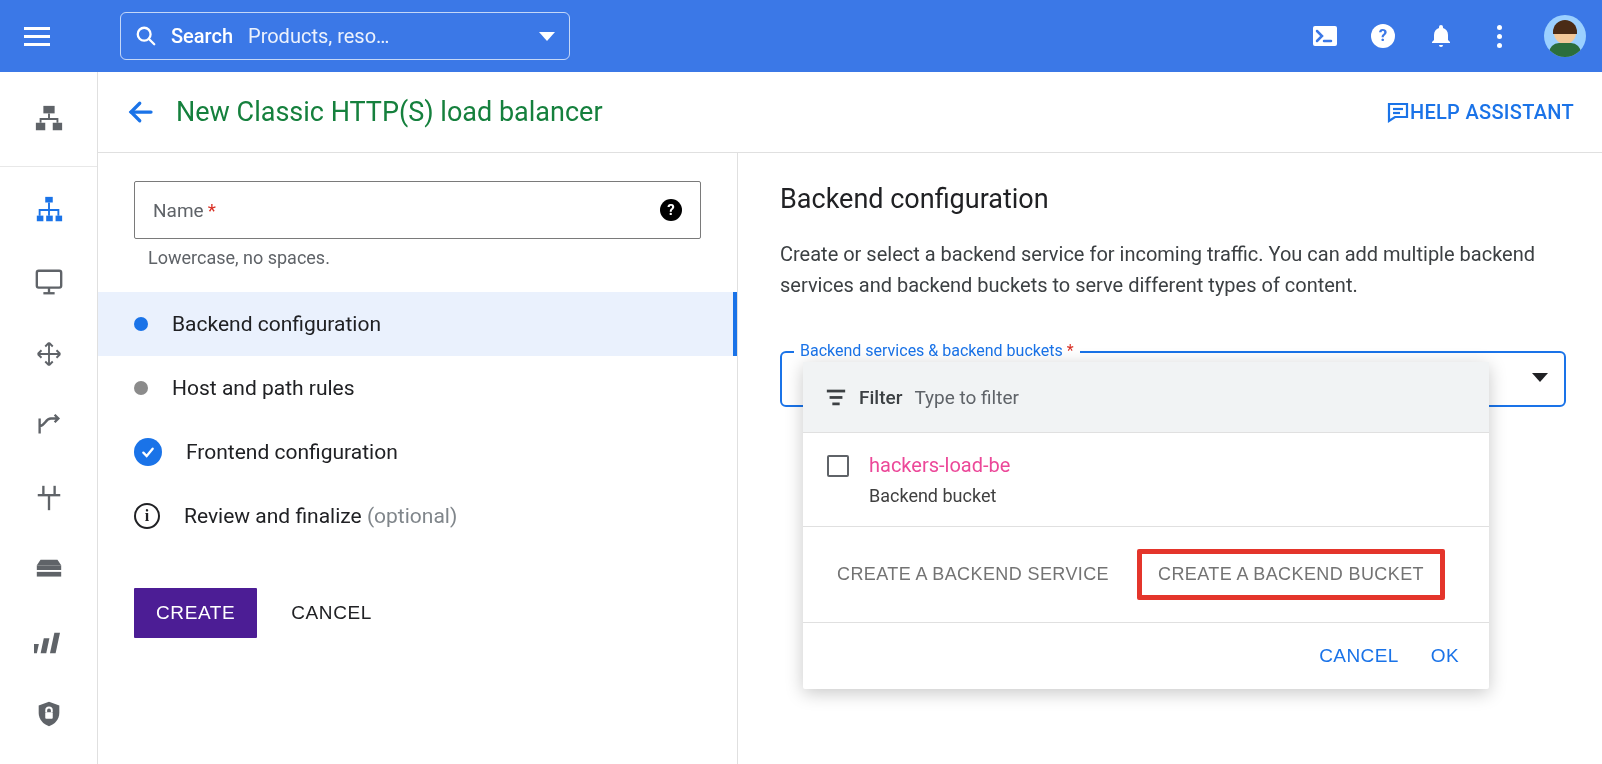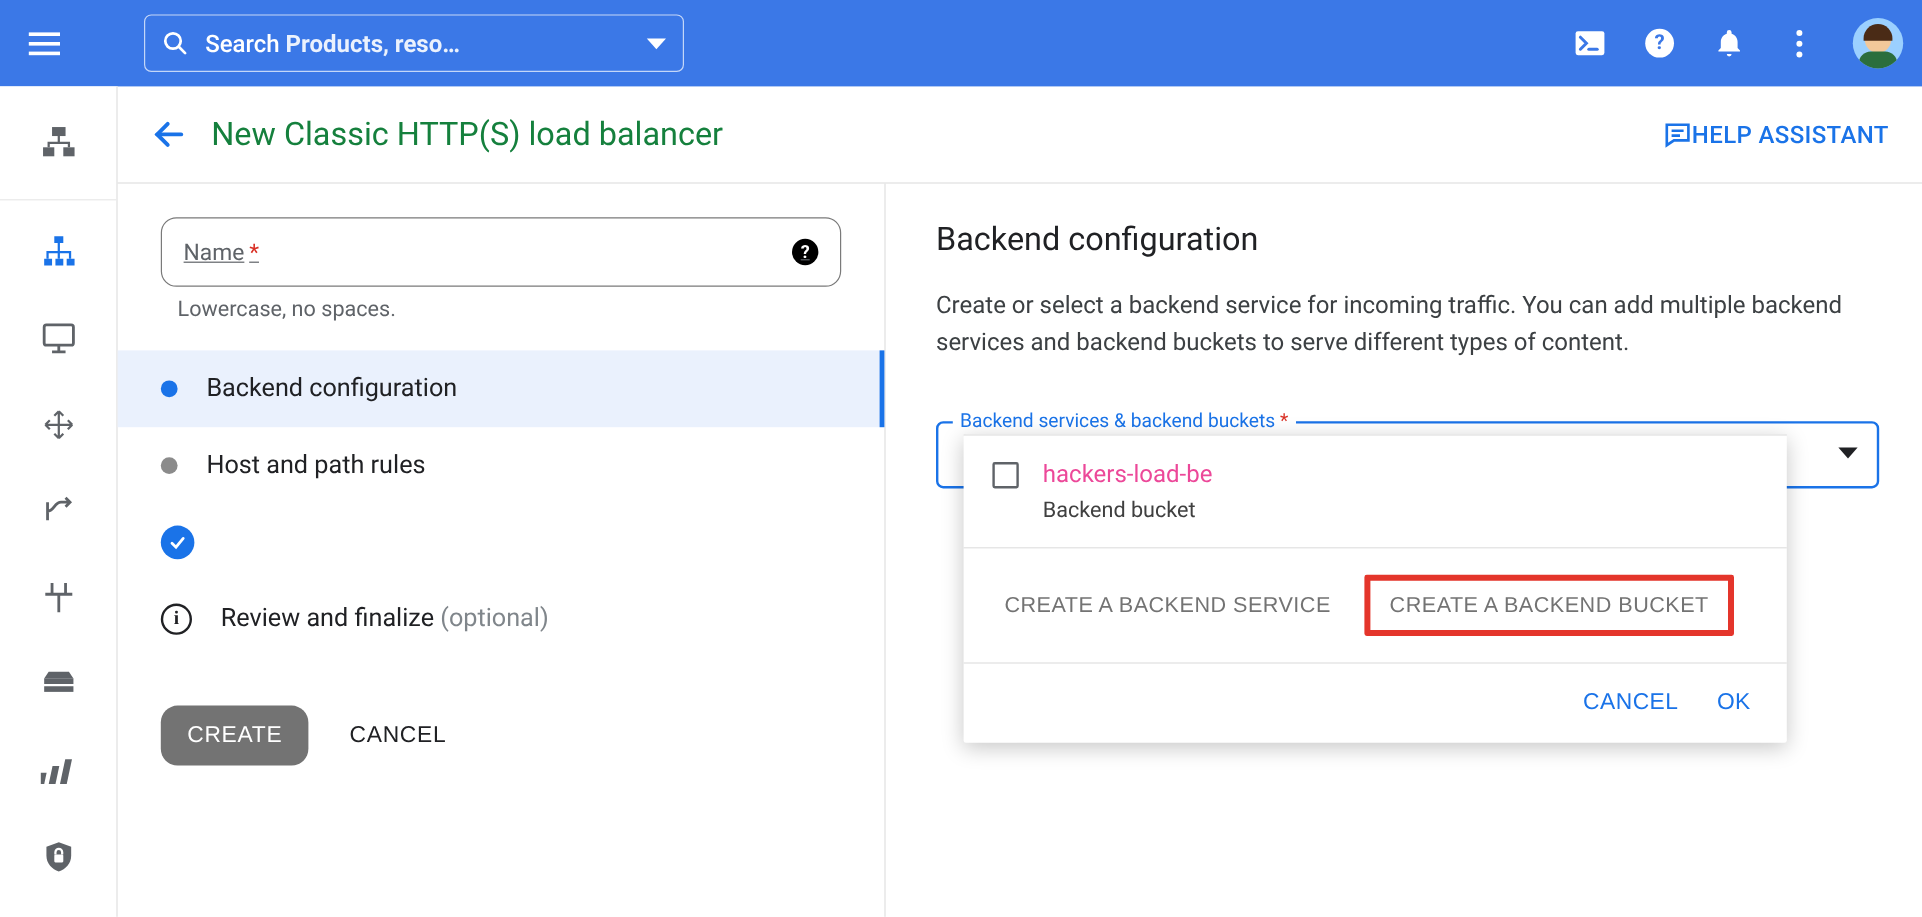--- a/index.html
+++ b/index.html
@@ -24,21 +24,21 @@
   .dots3 .s{width:6px;height:6px;}
   .picker-caret{width:0;height:0;border-left:7px solid transparent;border-right:7px solid transparent;border-top:8px solid #fff;}
   .spacer{flex:1;}
   .searchbox{
     width:450px; height:48px; border:1.5px solid rgba(255,255,255,0.7);
     border-radius:6px; display:flex; align-items:center; padding:0 14px;
     gap:14px; color:#fff; margin-left: 40px;
   }
   .searchbox .q{flex:1; font-size:20px; white-space:nowrap; overflow:hidden; text-overflow:ellipsis;}
   .searchbox .q .slabel{font-weight:500;}
-  .searchbox .q .ph{opacity:.9; font-weight:700; }
+  .searchbox .q .ph{opacity:.9; font-weight:400; margin-left:10px;}
   .chev{width:0;height:0;border-left:8px solid transparent;border-right:8px solid transparent;border-top:9px solid #fff;}
   .hdr-icons{display:flex; align-items:center; gap:32px; margin-left:30px;}
   .hicon{width:26px;height:26px; display:flex; align-items:center; justify-content:center; cursor:pointer;}
   .avatar{width:42px;height:42px;border-radius:50%; background:#9bd0ff; position:relative; overflow:hidden;}
   .avatar::before{content:"";position:absolute; left:10px; top:7px; width:22px;height:22px;border-radius:50%;background:#f2c89a;}
   .avatar::after{content:"";position:absolute; left:5px; bottom:-4px; width:32px;height:18px;border-radius:10px 10px 0 0;background:#2b6e3d;}
   .avatar .hair{position:absolute; left:9px; top:5px; width:24px; height:14px; border-radius:12px 12px 0 0; background:#4a2b16;}
   .vkebab{display:flex;flex-direction:column;gap:4px;}
   .vkebab span{width:5px;height:5px;border-radius:50%;background:#fff;}
   
@@ -66,39 +66,39 @@
   
   .content{
     position:absolute; left:98px; right:0; top:152px; bottom:0;
     display:flex;
     border-top:1px solid #e0e0e0;
   }
   .left-pane{width:640px; border-right:1px solid #e0e0e0; padding:28px 36px 0 36px; position:relative;}
   .right-pane{flex:1; padding:30px 36px 0 42px; position:relative;}
   
   
-  .namefield{border:1px solid #7a7a7a; border-radius:13px; height:58px; display:flex;align-items:center; padding:0 18px; font-size:19px; color:#5f6368; position:relative;text-decoration:underline;}
+  .namefield{border:1px solid #7a7a7a; border-radius:2px; height:58px; display:flex;align-items:center; padding:0 18px; font-size:19px; color:#5f6368; position:relative;}
   .namefield .req{color:#d93025; margin-left:4px;}
   .namefield .helpdot{margin-left:auto; width:22px;height:22px;border-radius:50%;background:#000;color:#fff;display:flex;align-items:center;justify-content:center;font-size:15px;font-weight:700;}
   .hint{color:#5f6368; font-size:18px; margin-top:8px; margin-left:14px;}
   
   .steps{margin-top:24px; margin-left:-36px; margin-right:-36px;}
   .step{height:64px; display:flex; align-items:center; gap:24px; padding:0 36px; font-size:21px; cursor:pointer;}
   .step.active{background:#eaf1fd; border-right:4px solid #1a73e8; color:#1a73e8;}
   .bullet{width:14px;height:14px;border-radius:50%;}
   .bullet.blue{background:#1a73e8;}
   .bullet.gray{background:#8b8b8b;}
   .bullet.check{width:28px;height:28px;border-radius:50%;background:#1a73e8;display:flex;align-items:center;justify-content:center;}
   .bullet.info{width:26px;height:26px;border:2.5px solid #202124;border-radius:50%;display:flex;align-items:center;justify-content:center;font-family:serif;font-weight:bold;font-size:16px;}
   .step .label{color:#202124;}
   .step.active .label{color:#202124;}
   .step .opt{color:#80868b;}
   
   .actions{margin-top:40px; display:flex; gap:34px; align-items:center;}
-  .btn-primary{background:#737373;color:#fff;border:none;border-radius:14px;padding:14px 22px;font-size:19px;font-weight:500;letter-spacing:.6px;cursor:pointer;}
+  .btn-primary{background:#4c1d95;color:#fff;border:none;border-radius:1px;padding:14px 22px;font-size:19px;font-weight:500;letter-spacing:.6px;cursor:pointer;}
   .btn-flat{background:none;border:none;font-size:19px;font-weight:500;letter-spacing:.6px;cursor:pointer;color:#202124;}
   
   
   .rtitle{font-size:27px; margin-bottom:24px;}
   .rdesc{font-size:20px; color:#3c4043; line-height:1.55; max-width:790px;}
   
   .selshell{
     margin-top:50px; border:2px solid #1a73e8; border-radius:6px;
     height:56px; position:relative;
   }
@@ -286,20 +286,21 @@
       <div class="step">
         <span class="bullet gray"></span>
         <span class="label">Host and path rules</span>
       </div>
       <div class="step">
         <span class="bullet check">
           <svg width="16" height="16" viewBox="0 0 24 24" fill="none" stroke="#fff" stroke-width="3.5" stroke-linecap="round">
               <polyline points="5 13 10 18 19 7"></polyline>
             </svg>
         </span>
+        <span class="label">Frontend configuration</span>
       </div>
       <div class="step">
         <span class="bullet info">i</span>
         <span class="label"><span>Review and finalize</span> <span class="opt">(optional)</span></span>
       </div>
     </div>
 
     <div class="actions">
       <button class="btn-primary">CREATE</button>
       <button class="btn-flat">CANCEL</button>
@@ -308,20 +309,29 @@
 
   <div class="right-pane">
     <div class="rtitle">Backend configuration</div>
     <div class="rdesc">Create or select a backend service for incoming traffic. You can add multiple backend services and backend buckets to serve different types of content.</div>
 
     <div class="selshell">
       <span class="floating"><span>Backend services &amp; backend buckets</span> <span class="req">*</span></span>
       <span class="caret"></span>
 
       <div class="popover">
+        <div class="filterbar">
+          <svg width="22" height="20" viewBox="0 0 24 20" fill="#3c4043">
+              <rect x="2" y="2" width="20" height="3"></rect>
+              <rect x="5" y="9" width="14" height="3"></rect>
+              <rect x="8" y="16" width="8" height="3"></rect>
+            </svg>
+          <span style="font-weight:500">Filter</span>
+          <span class="ph">Type to filter</span>
+        </div>
         <div class="optrow">
           <span class="cbox"></span>
           <div>
             <div class="oname">hackers-load-be</div>
             <div class="otype">Backend bucket</div>
           </div>
         </div>
         <div class="createrow">
           <button class="linkbtn">CREATE A BACKEND SERVICE</button>
           <span class="hl">

